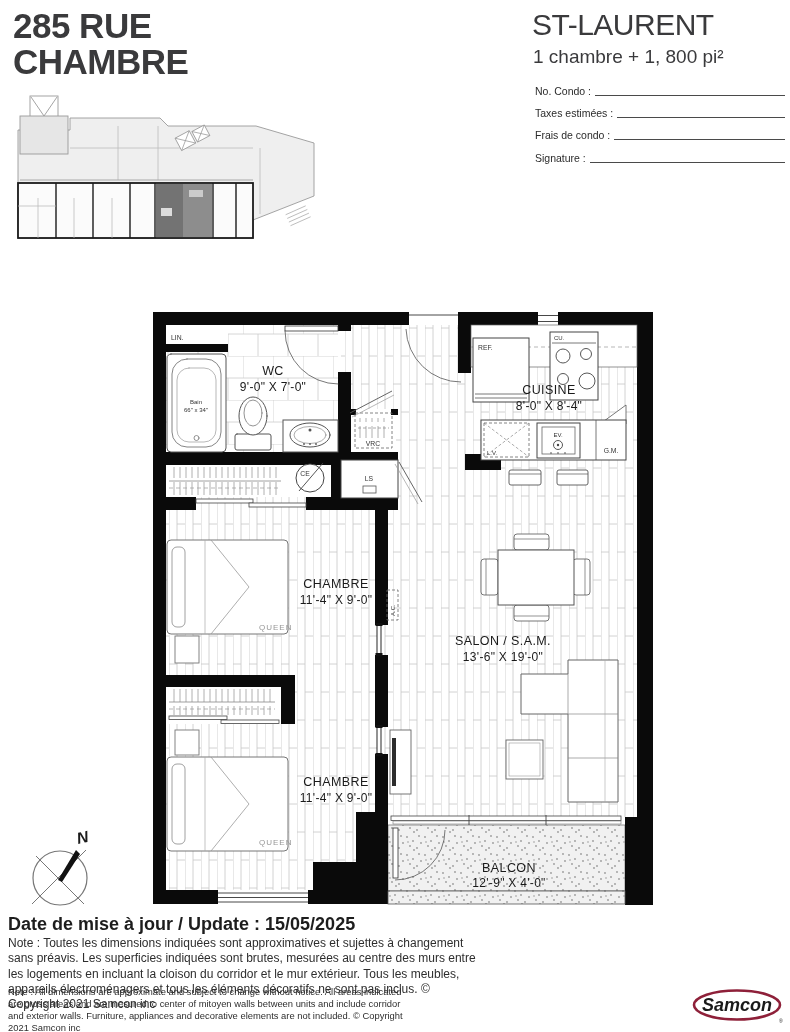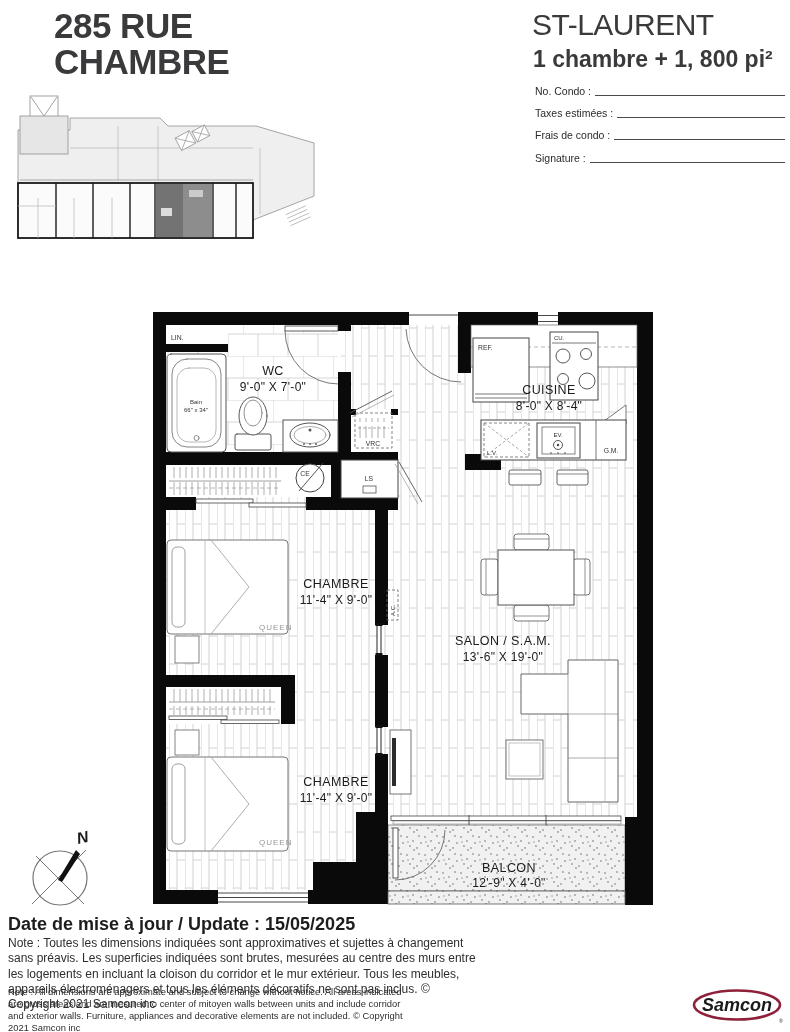--- a/index.html
+++ b/index.html
@@ -1,25 +1,25 @@
 <!DOCTYPE html>
 <html><head>
 <meta charset="utf-8">
 <style>
   * { margin:0; padding:0; box-sizing:border-box; }
   html,body { background:#fff; }
   body { font-family:"Liberation Sans", sans-serif; color:#222; }
   .page { position:relative; width:790px; height:1032px; background:#fff; overflow:hidden; }
 
   .addr { position:absolute; left:13px; top:8px; font-size:35px; font-weight:bold;
-          color:#3a3a3c; line-height:1.04; letter-spacing:-0.5px;margin-left:41px; }
+          color:#3a3a3c; line-height:1.04; letter-spacing:-0.5px; }
 
   .model-name { position:absolute; left:532px; top:8px; font-size:30px; font-weight:normal;
                 color:#3a3a3c; letter-spacing:-0.5px; }
-  .model-spec { position:absolute; left:533px; top:46px; font-size:23px; font-weight:bold; color:#3a3a3c; }
+  .model-spec { position:absolute; left:533px; top:46px; font-size:19px; font-weight:normal; color:#3a3a3c; }
 
   .form { position:absolute; left:535px; top:80px; width:250px; }
   .form-row { display:flex; align-items:center; height:22.2px; }
   .form-row .lbl { font-size:10.5px; color:#2b2b2b; white-space:nowrap; padding-right:4px; }
   .form-row .line { flex:1; border-bottom:1px solid #4a4a4a; margin-bottom:2px; height:12px; }
 
   .keyplan { position:absolute; left:8px; top:88px; }
   .plan { position:absolute; left:153px; top:312px; }
   .compass { position:absolute; left:22px; top:820px; }
 

